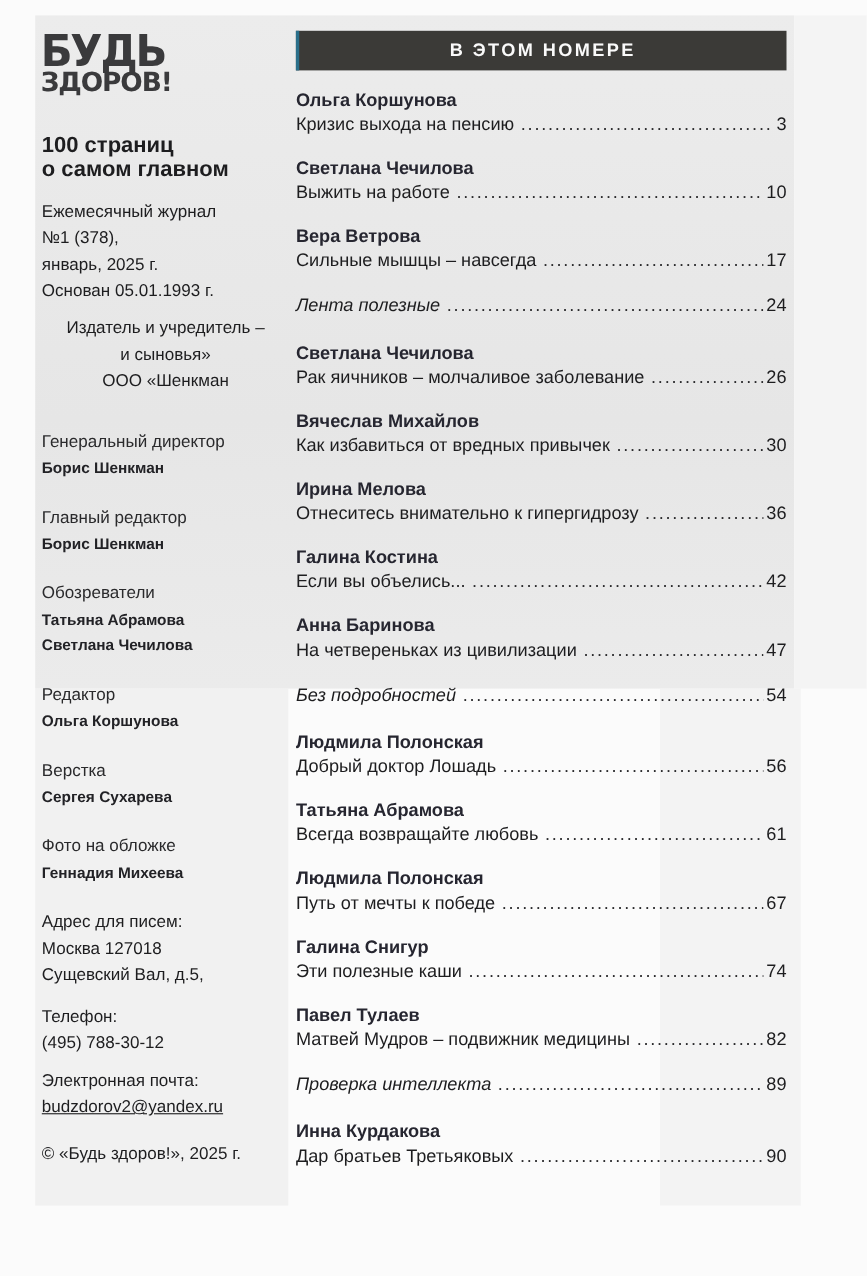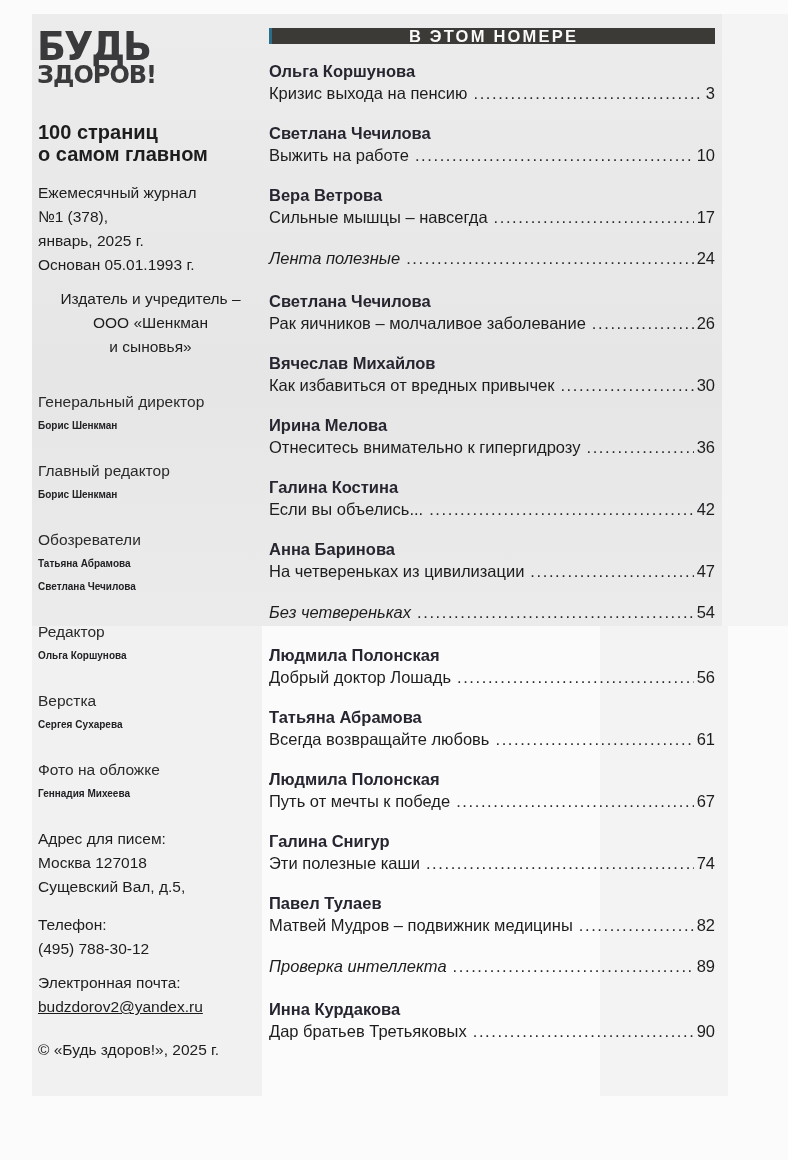--- a/index.html
+++ b/index.html
@@ -87,21 +87,21 @@
       color: #1d1d1f;
     }
     .block.first { margin-top: 16px; }
     .block.gap { margin-top: 10px; text-align: center; }
     .role {
       font-size: 15.5px;
       line-height: 25px;
       color: #2a2a2c;
     }
     .person {
-      font-size: 10px;
+      font-size: 14px;
       line-height: 23px;
       font-weight: bold;
       color: #222226;
     }
     .staff-group { margin-top: 21px; }
     .staff-group.first { margin-top: 30px; }
     .email {
       text-decoration: underline;
       color: #1d1d1f;
     }
@@ -112,21 +112,21 @@
     }
 
     
     .toc {
       position: absolute;
       left: 269px;
       top: 28px;
       width: 446px;
     }
     .toc-header {
-      height: 16px;
+      height: 36px;
       background: #3b3a37;
       border-left: 3px solid #2a6f8a;
       color: #fafafa;
       font-weight: bold;
       font-size: 16.5px;
       letter-spacing: 2.2px;
       display: flex;
       align-items: center;
       justify-content: center;
     }
@@ -182,22 +182,22 @@
 
   <div class="block first">
     <div>Ежемесячный журнал</div>
     <div>№1 (378),</div>
     <div>январь, 2025 г.</div>
     <div>Основан 05.01.1993 г.</div>
   </div>
 
   <div class="block gap">
     <div>Издатель и учредитель –</div>
+    <div>и сыновья»</div>
     <div>ООО «Шенкман</div>
-    <div>и сыновья»</div>
   </div>
 
   <div class="staff-group first">
     <div class="role">Генеральный директор</div>
     <div class="person">Борис Шенкман</div>
   </div>
   <div class="staff-group">
     <div class="role">Главный редактор</div>
     <div class="person">Борис Шенкман</div>
   </div>
@@ -309,21 +309,21 @@
       <div class="toc-entry">
         <div class="toc-author">Анна Баринова</div>
         <div class="toc-line">
           <span class="toc-title">На четвереньках из цивилизации</span>
           <span class="toc-dots"></span>
           <span class="toc-page">47</span>
         </div>
       </div>
       <div class="toc-entry noauthor">
         <div class="toc-line">
-          <span class="toc-title italic">Без четвереньках</span>
+          <span class="toc-title italic">Без подробностей</span>
           <span class="toc-dots"></span>
           <span class="toc-page">54</span>
         </div>
       </div>
       <div class="toc-entry">
         <div class="toc-author">Людмила Полонская</div>
         <div class="toc-line">
           <span class="toc-title">Добрый доктор Лошадь</span>
           <span class="toc-dots"></span>
           <span class="toc-page">56</span>

